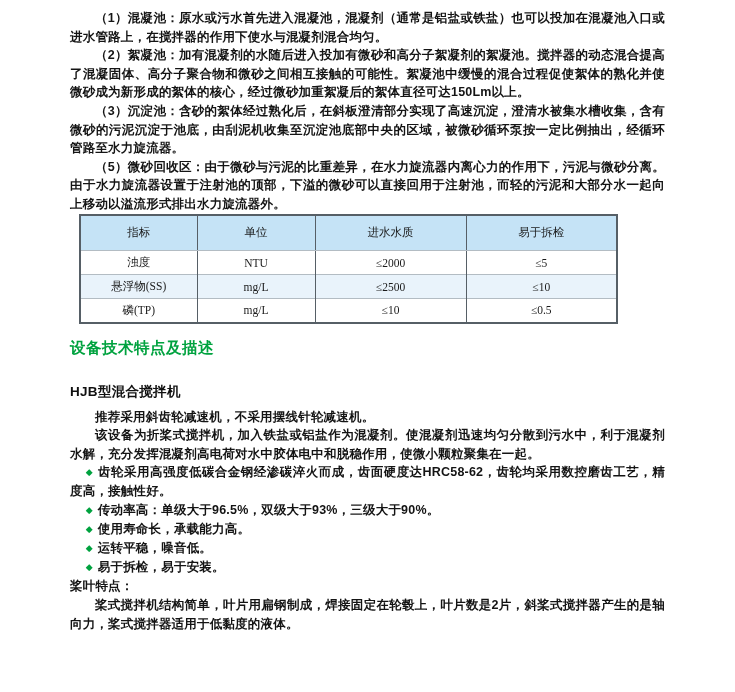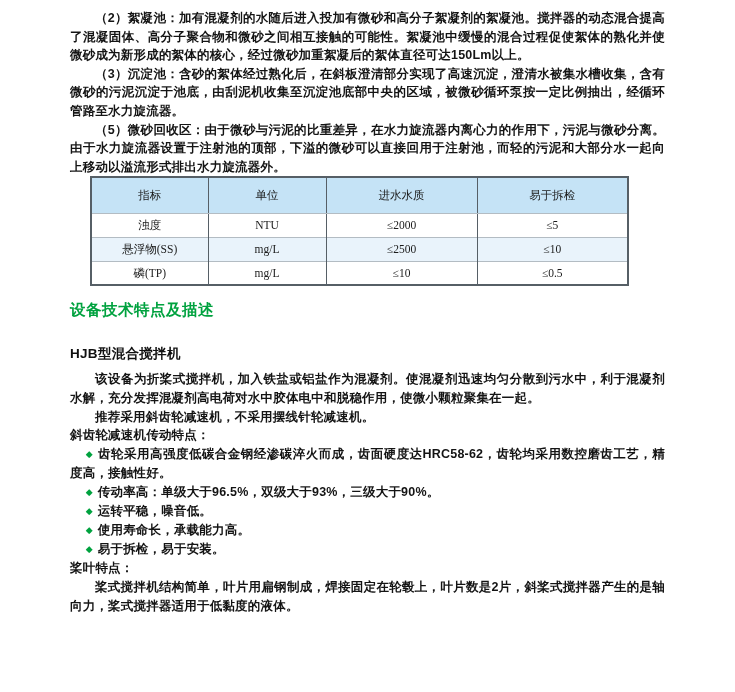--- a/index.html
+++ b/index.html
@@ -43,21 +43,21 @@
     font-weight:bold;
     color:#101010;
     letter-spacing:0.3px;
     margin:0 0 7px 0;
   }
   
   table.perf{
     border-collapse:collapse;
     table-layout:fixed;
     width:537px;
-    margin-left:20px;
+    margin-left:9px;
     border:2px solid var(--table-border-dark);
     font-family:"Liberation Serif","DejaVu Serif",serif;
     font-size:11.5px;
     color:#1a1a1a;
   }
   table.perf th, table.perf td{
     text-align:center;
     vertical-align:middle;
     font-weight:normal;
     padding:0 2px;
@@ -84,20 +84,21 @@
     text-indent:0;
     vertical-align:1px;
     margin-right:5px;
   }
 </style>
 </head>
 <body>
 
 <div class="page">
 
+  <p class="para indent2">（1）混凝池：原水或污水首先进入混凝池，混凝剂（通常是铝盐或铁盐）也可以投加在混凝池入口或进水管路上，在搅拌器的作用下使水与混凝剂混合均匀。</p>
   <p class="para indent2">（2）絮凝池：加有混凝剂的水随后进入投加有微砂和高分子絮凝剂的絮凝池。搅拌器的动态混合提高了混凝固体、高分子聚合物和微砂之间相互接触的可能性。絮凝池中缓慢的混合过程促使絮体的熟化并使微砂成为新形成的絮体的核心，经过微砂加重絮凝后的絮体直径可达150Lm以上。</p>
   <p class="para indent2">（3）沉淀池：含砂的絮体经过熟化后，在斜板澄清部分实现了高速沉淀，澄清水被集水槽收集，含有微砂的污泥沉淀于池底，由刮泥机收集至沉淀池底部中央的区域，被微砂循环泵按一定比例抽出，经循环管路至水力旋流器。</p>
   <p class="para indent2">（5）微砂回收区：由于微砂与污泥的比重差异，在水力旋流器内离心力的作用下，污泥与微砂分离。由于水力旋流器设置于注射池的顶部，下溢的微砂可以直接回用于注射池，而轻的污泥和大部分水一起向上移动以溢流形式排出水力旋流器外。</p>
 
 
   <table class="perf">
     <colgroup>
       <col style="width:117px">
         <col style="width:118px">
         <col style="width:151px">
@@ -129,36 +130,35 @@
         <td>mg/L</td>
         <td>≤10</td>
         <td>≤0.5</td>
       </tr>
     </tbody>
   </table>
 
   <h2 class="h-green h-equip">设备技术特点及描述</h2>
   <h3 class="h-sub">HJB型混合搅拌机</h3>
 
+  <p class="para indent2">推荐采用斜齿轮减速机，不采用摆线针轮减速机。</p>
   <p class="para indent2">该设备为折桨式搅拌机，加入铁盐或铝盐作为混凝剂。使混凝剂迅速均匀分散到污水中，利于混凝剂水解，充分发挥混凝剂高电荷对水中胶体电中和脱稳作用，使微小颗粒聚集在一起。</p>
-  <p class="para indent2">推荐采用斜齿轮减速机，不采用摆线针轮减速机。</p>
 
-  <p class="label">斜齿轮减速机传动特点：</p>
 
   <div class="bullet">
     <span class="diamond">◆</span><span>齿轮采用高强度低碳合金钢经渗碳淬火而成，齿面硬度达HRC58-62，齿轮均采用数控磨齿工艺，精度高，接触性好。</span>
   </div>
   <div class="bullet">
     <span class="diamond">◆</span><span>传动率高：单级大于96.5%，双级大于93%，三级大于90%。</span>
   </div>
   <div class="bullet">
-    <span class="diamond">◆</span><span>运转平稳，噪音低。</span>
+    <span class="diamond">◆</span><span>使用寿命长，承载能力高。</span>
   </div>
   <div class="bullet">
-    <span class="diamond">◆</span><span>使用寿命长，承载能力高。</span>
+    <span class="diamond">◆</span><span>运转平稳，噪音低。</span>
   </div>
   <div class="bullet">
     <span class="diamond">◆</span><span>易于拆检，易于安装。</span>
   </div>
 
   <p class="label">桨叶特点：</p>
   <p class="para indent2">桨式搅拌机结构简单，叶片用扁钢制成，焊接固定在轮毂上，叶片数是2片，斜桨式搅拌器产生的是轴向力，桨式搅拌器适用于低黏度的液体。</p>
 
 </div>
 

